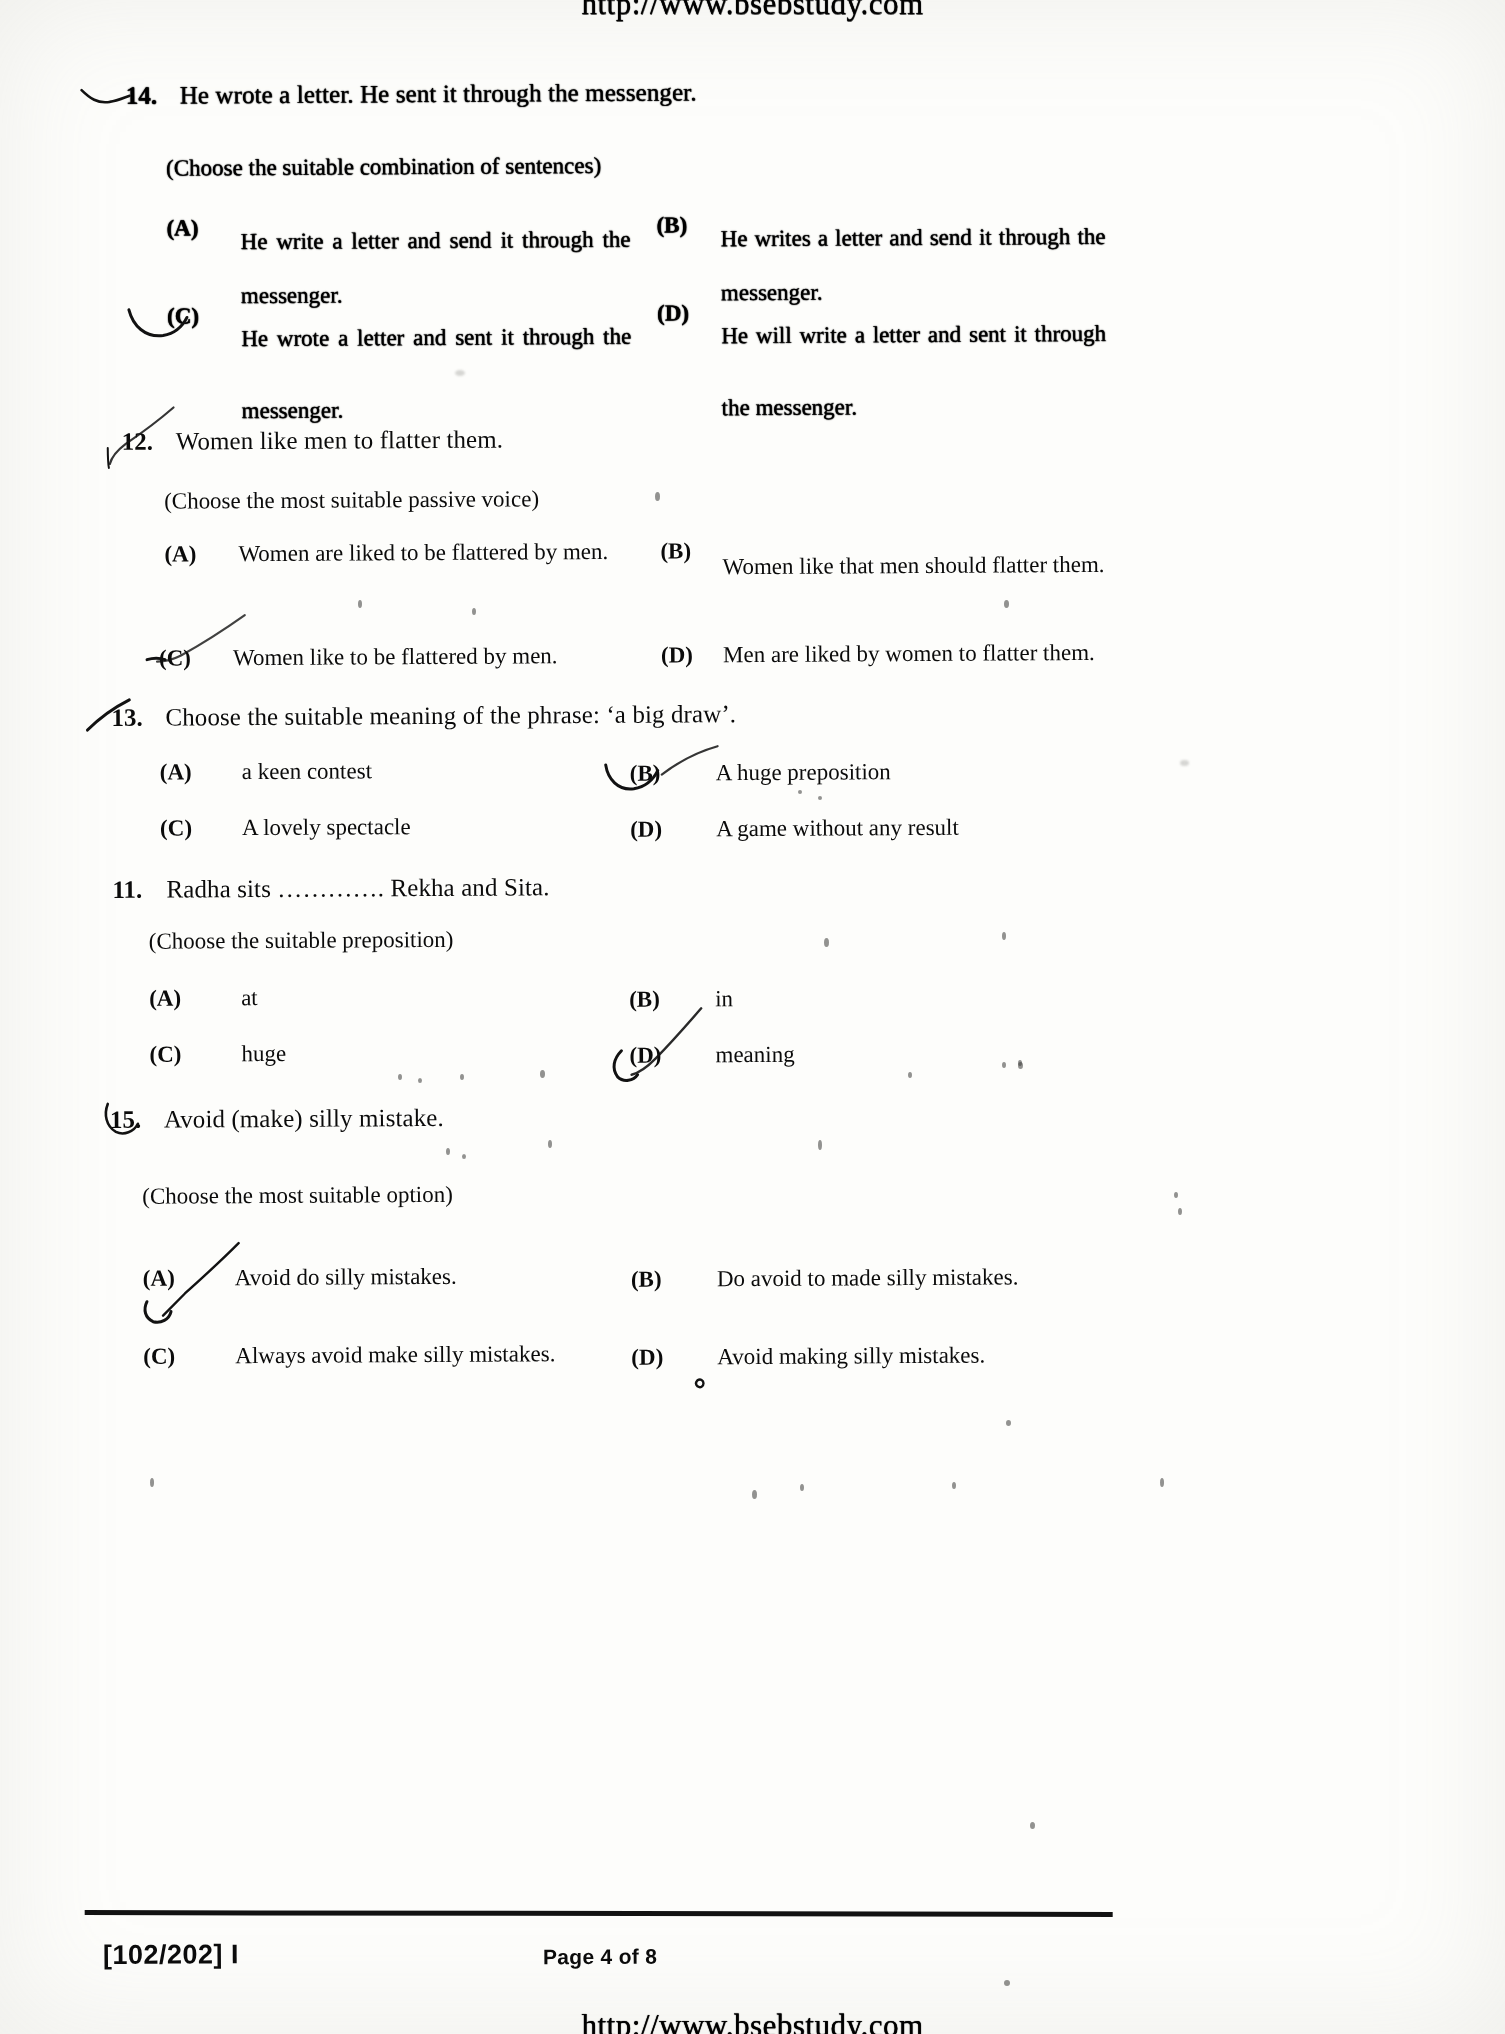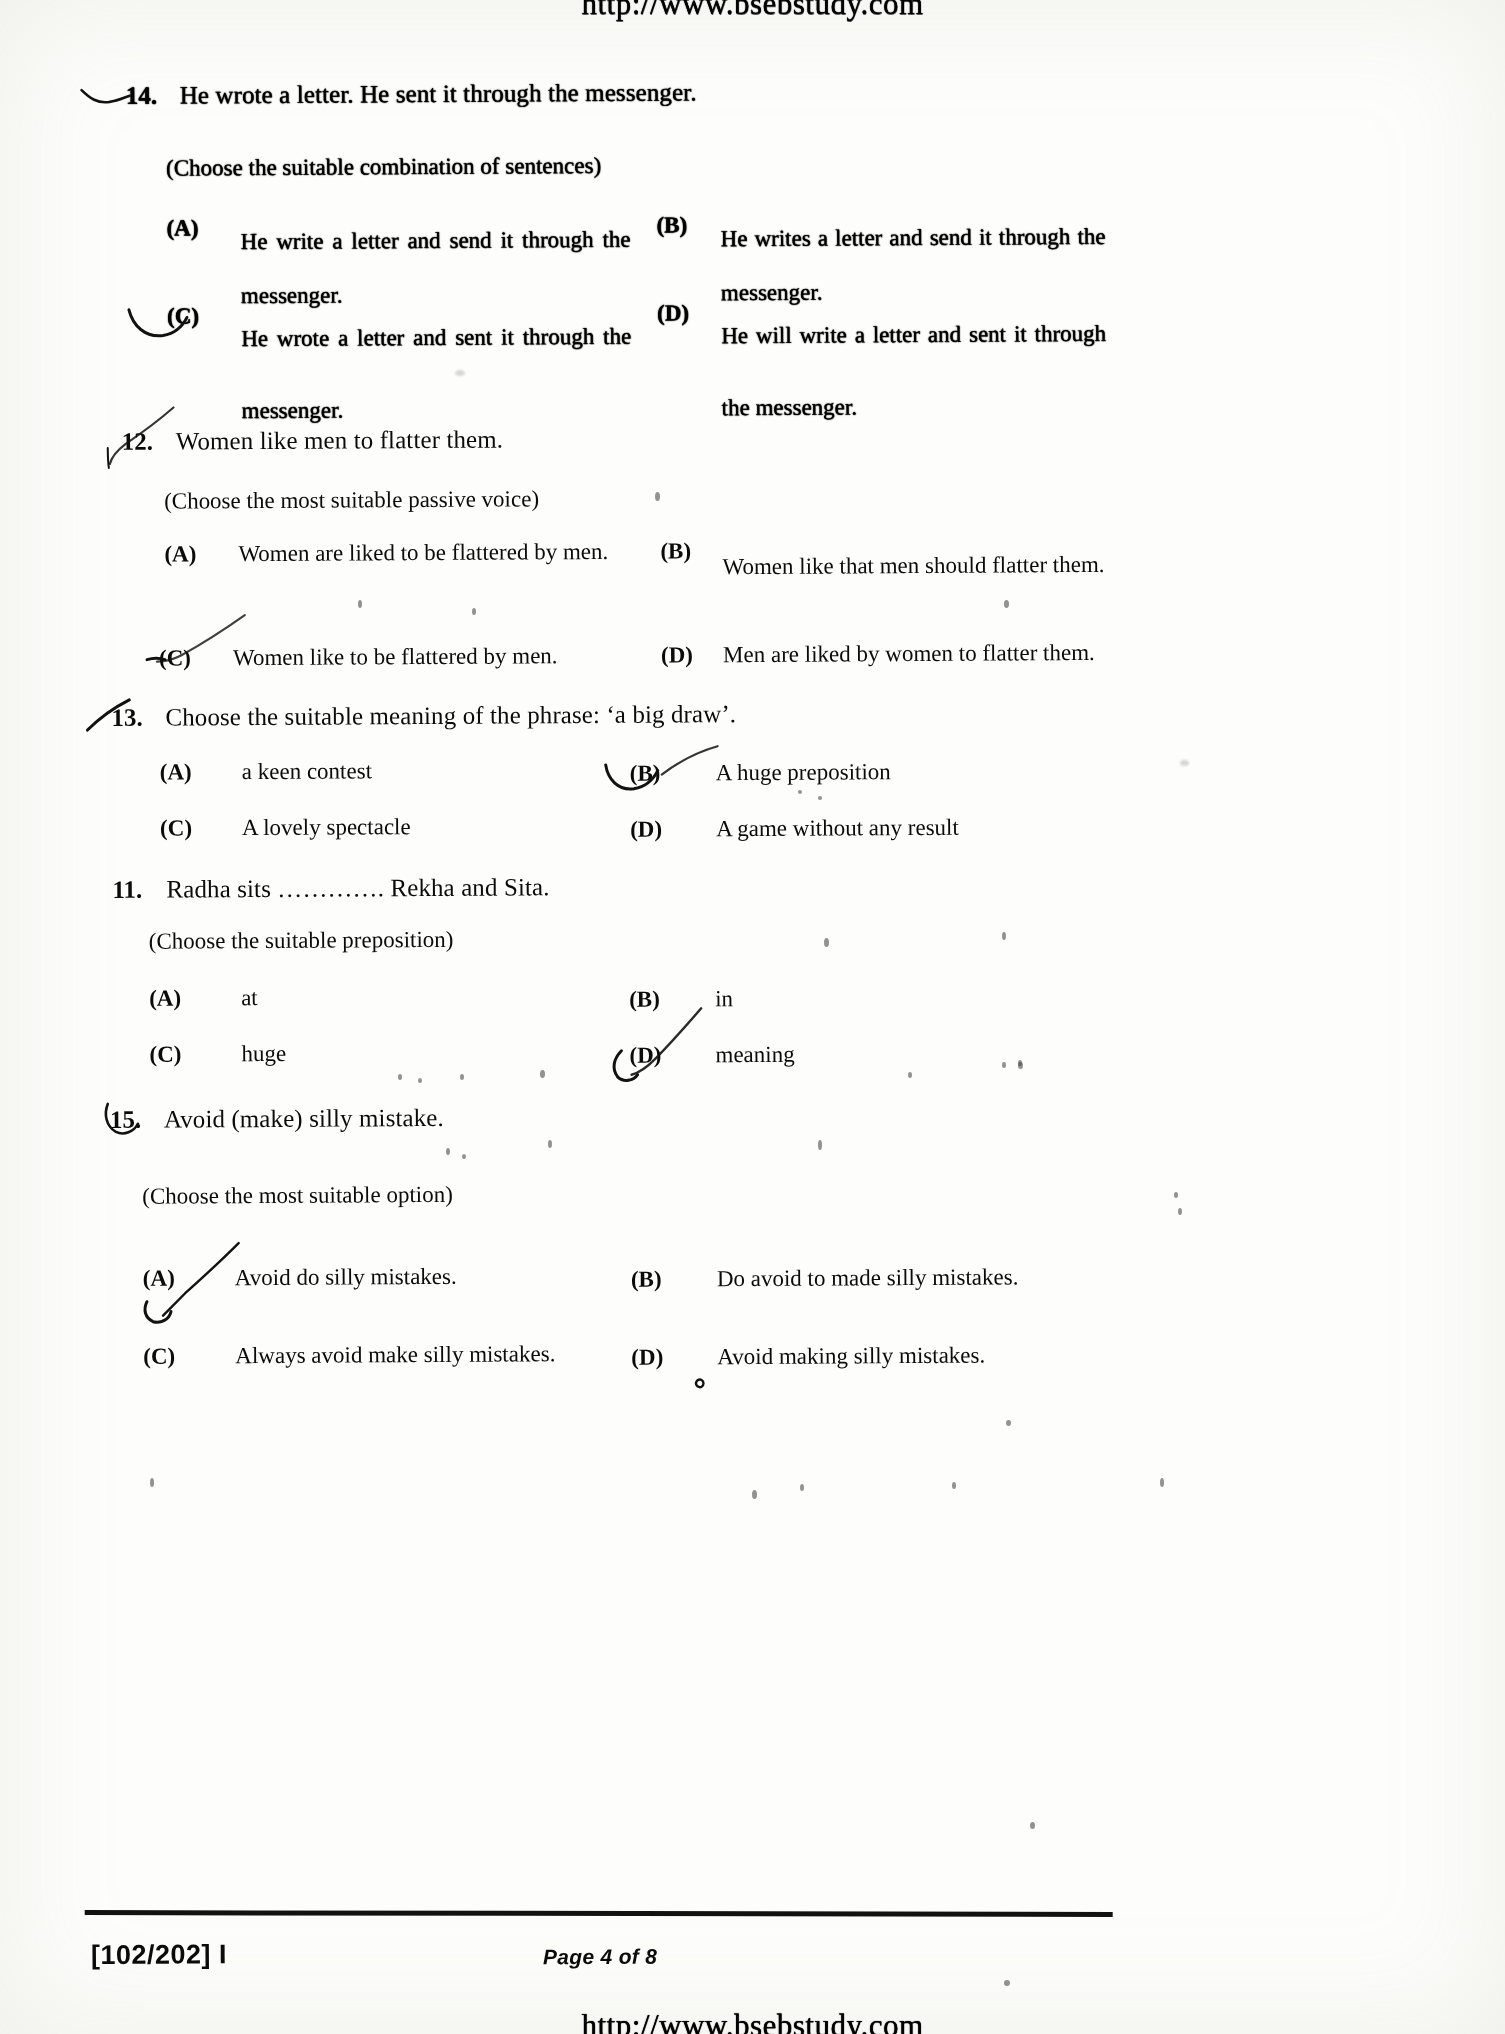--- a/index.html
+++ b/index.html
@@ -129,20 +129,21 @@
     background: #121212;
     transform: rotate(0.45deg);
     transform-origin: left center;
   }
   .footer-code {
     position: absolute;
     font-family: "Liberation Sans", sans-serif;
     font-weight: bold;
     font-size: 27px;
     letter-spacing: .5px;
+    margin-left: 12px;
   }
   .footer-page {
     position: absolute;
     font-family: "Liberation Sans", sans-serif;
     font-weight: bold;
     font-size: 21px;
     letter-spacing: .3px;
   }
   
   .content-skew {
@@ -360,21 +361,21 @@
     </div>
 
     <div class="pen" style="left:688px; top:1372px;">
       <svg width="20" height="20">
         <path d="M6 8 C9 6, 12 8, 12 11 C12 14, 9 16, 6 14 C4 12, 4 10, 6 8 Z" stroke-width="2.4" fill="#121212"></path>
       </svg>
     </div>
 
     <div class="rule" style="top:1906px;"></div>
     <div class="footer-code" style="left:84px; top:1936px;">[102/202] I</div>
-    <div class="footer-page" style="left:536px; top:1944px;font-style:italic;">Page 4 of 8</div>
+    <div class="footer-page" style="left:536px; top:1944px;">Page 4 of 8</div>
 
   </div>
 
   <div class="wm wm-bottom degraded">http://www.bsebstudy.com</div>
 
   <div class="speck" style="left:655px; top:492px; width:5px; height:9px;"></div>
   <div class="speck" style="left:358px; top:600px; width:4px; height:8px;"></div>
   <div class="speck" style="left:472px; top:608px; width:4px; height:7px;"></div>
   <div class="speck" style="left:1004px; top:600px; width:5px; height:8px;"></div>
   <div class="speck" style="left:798px; top:790px; width:4px; height:4px;"></div>

